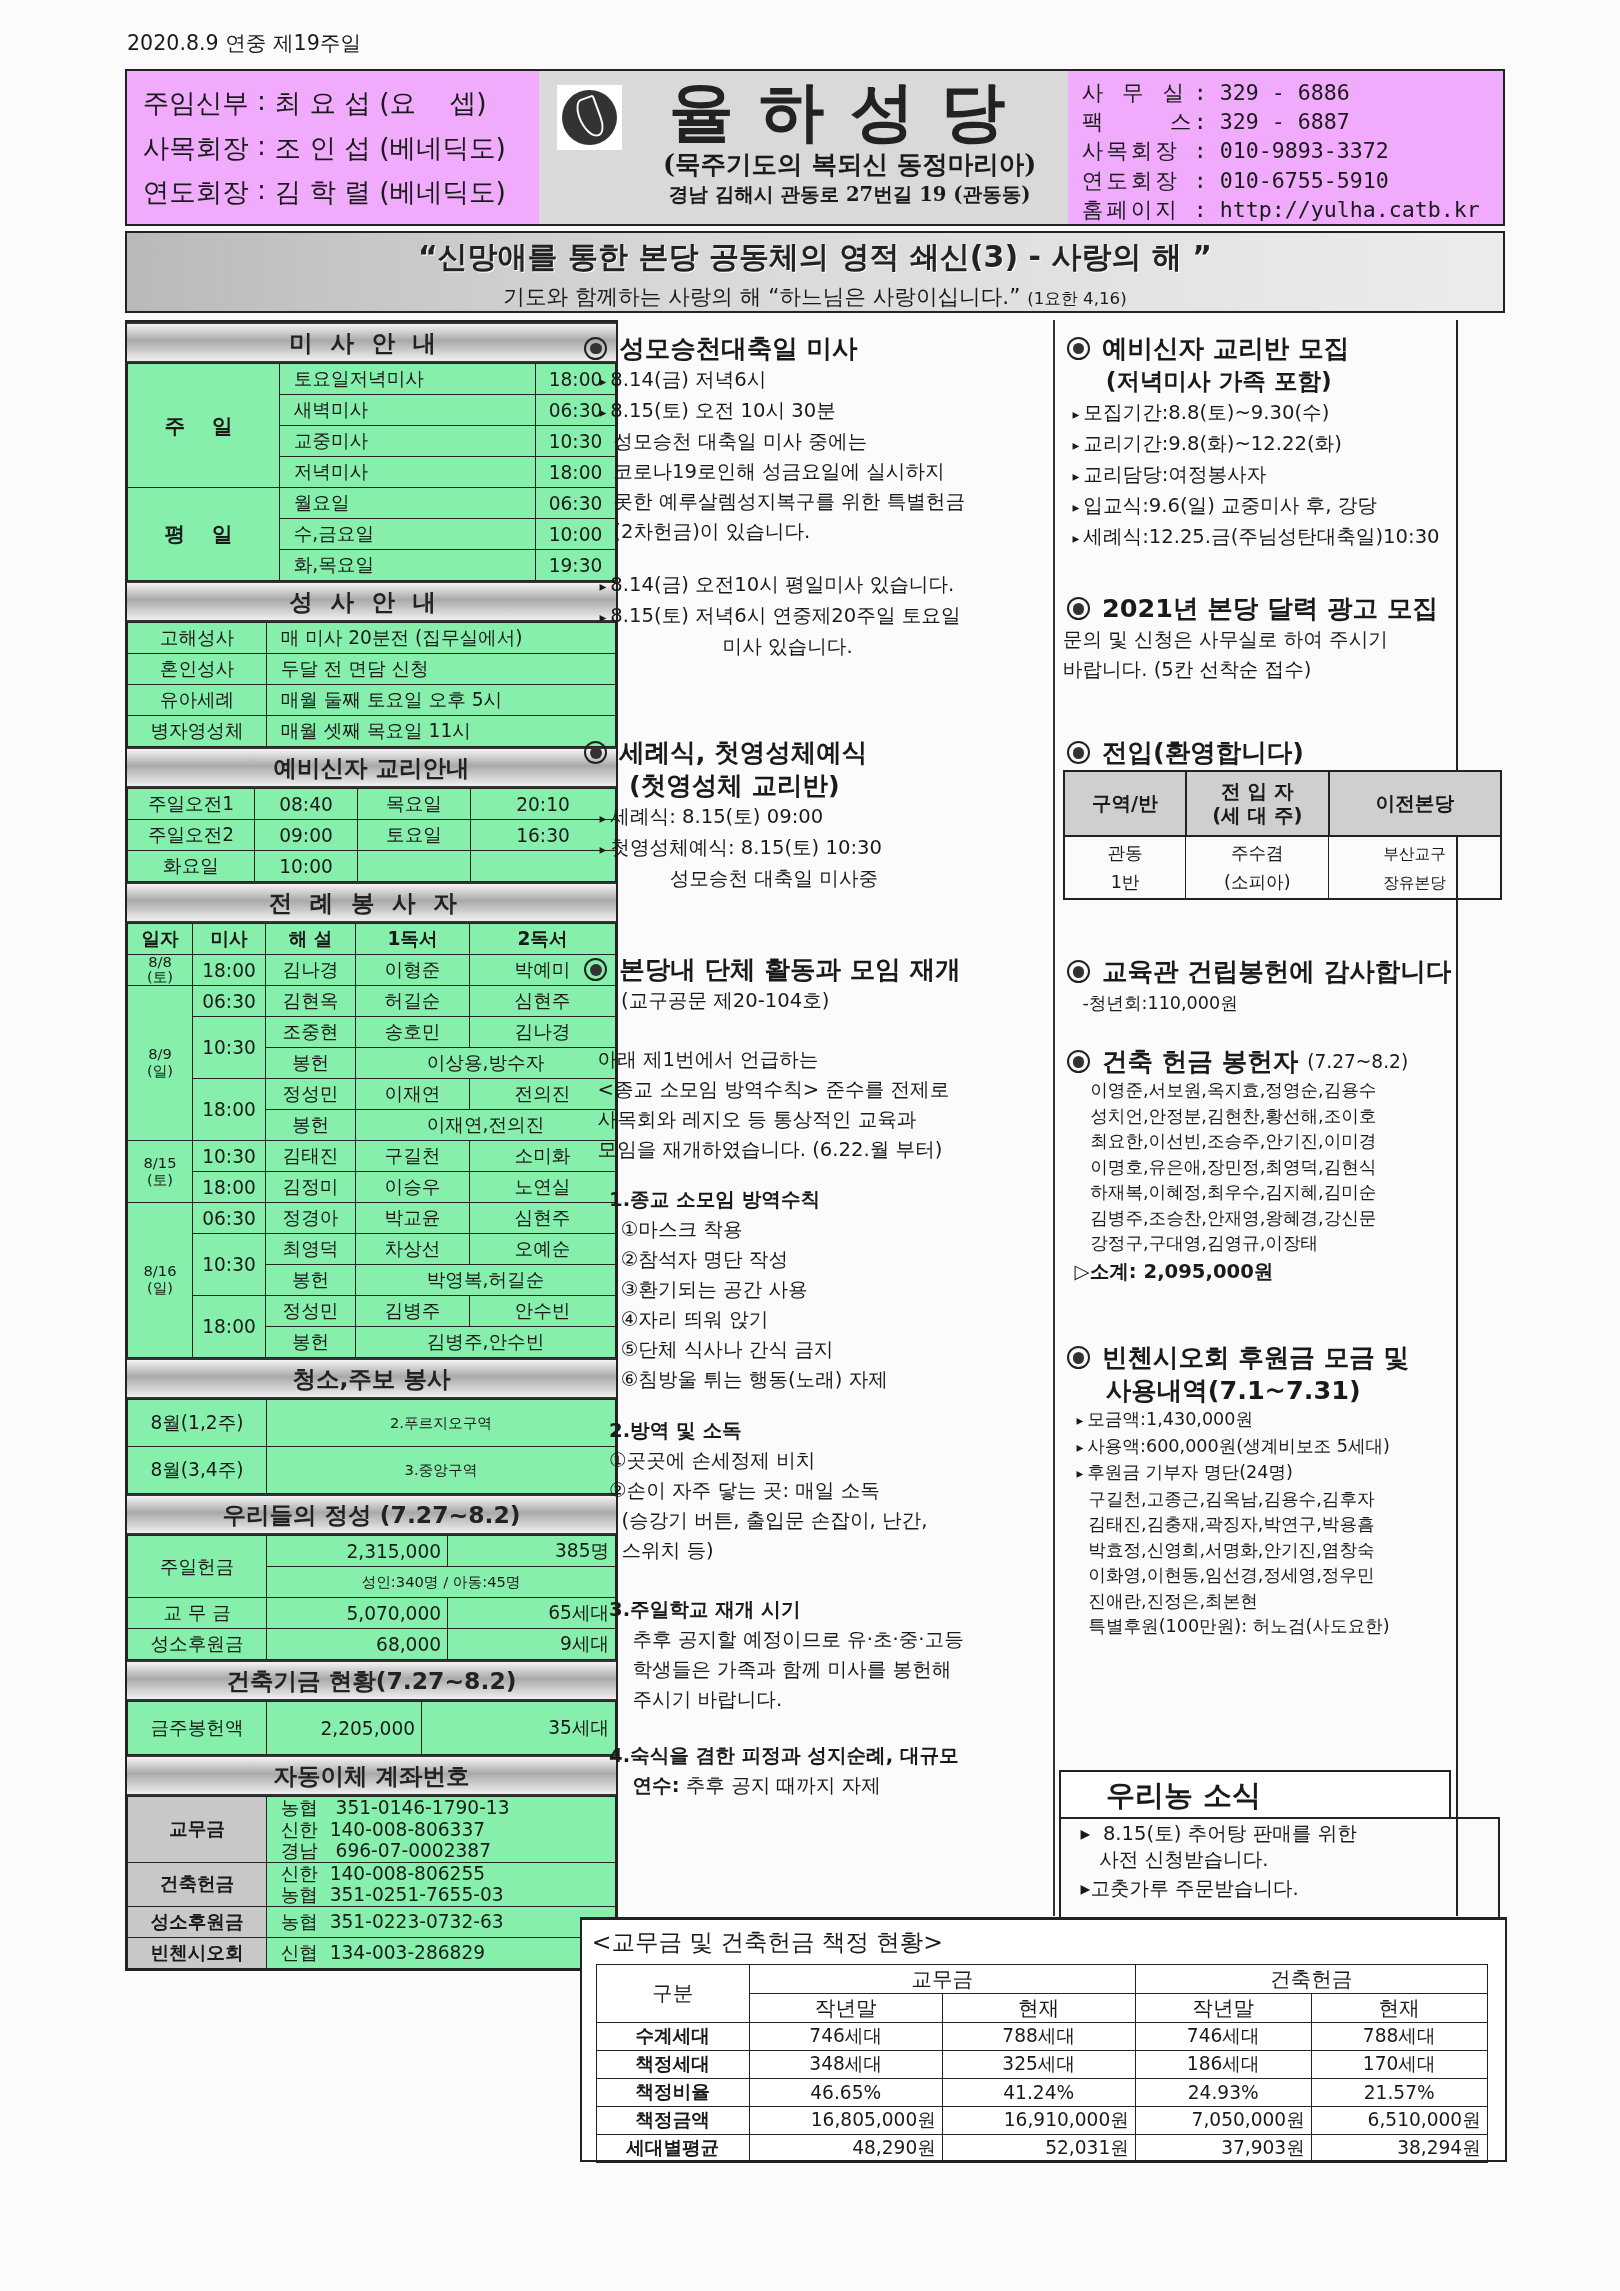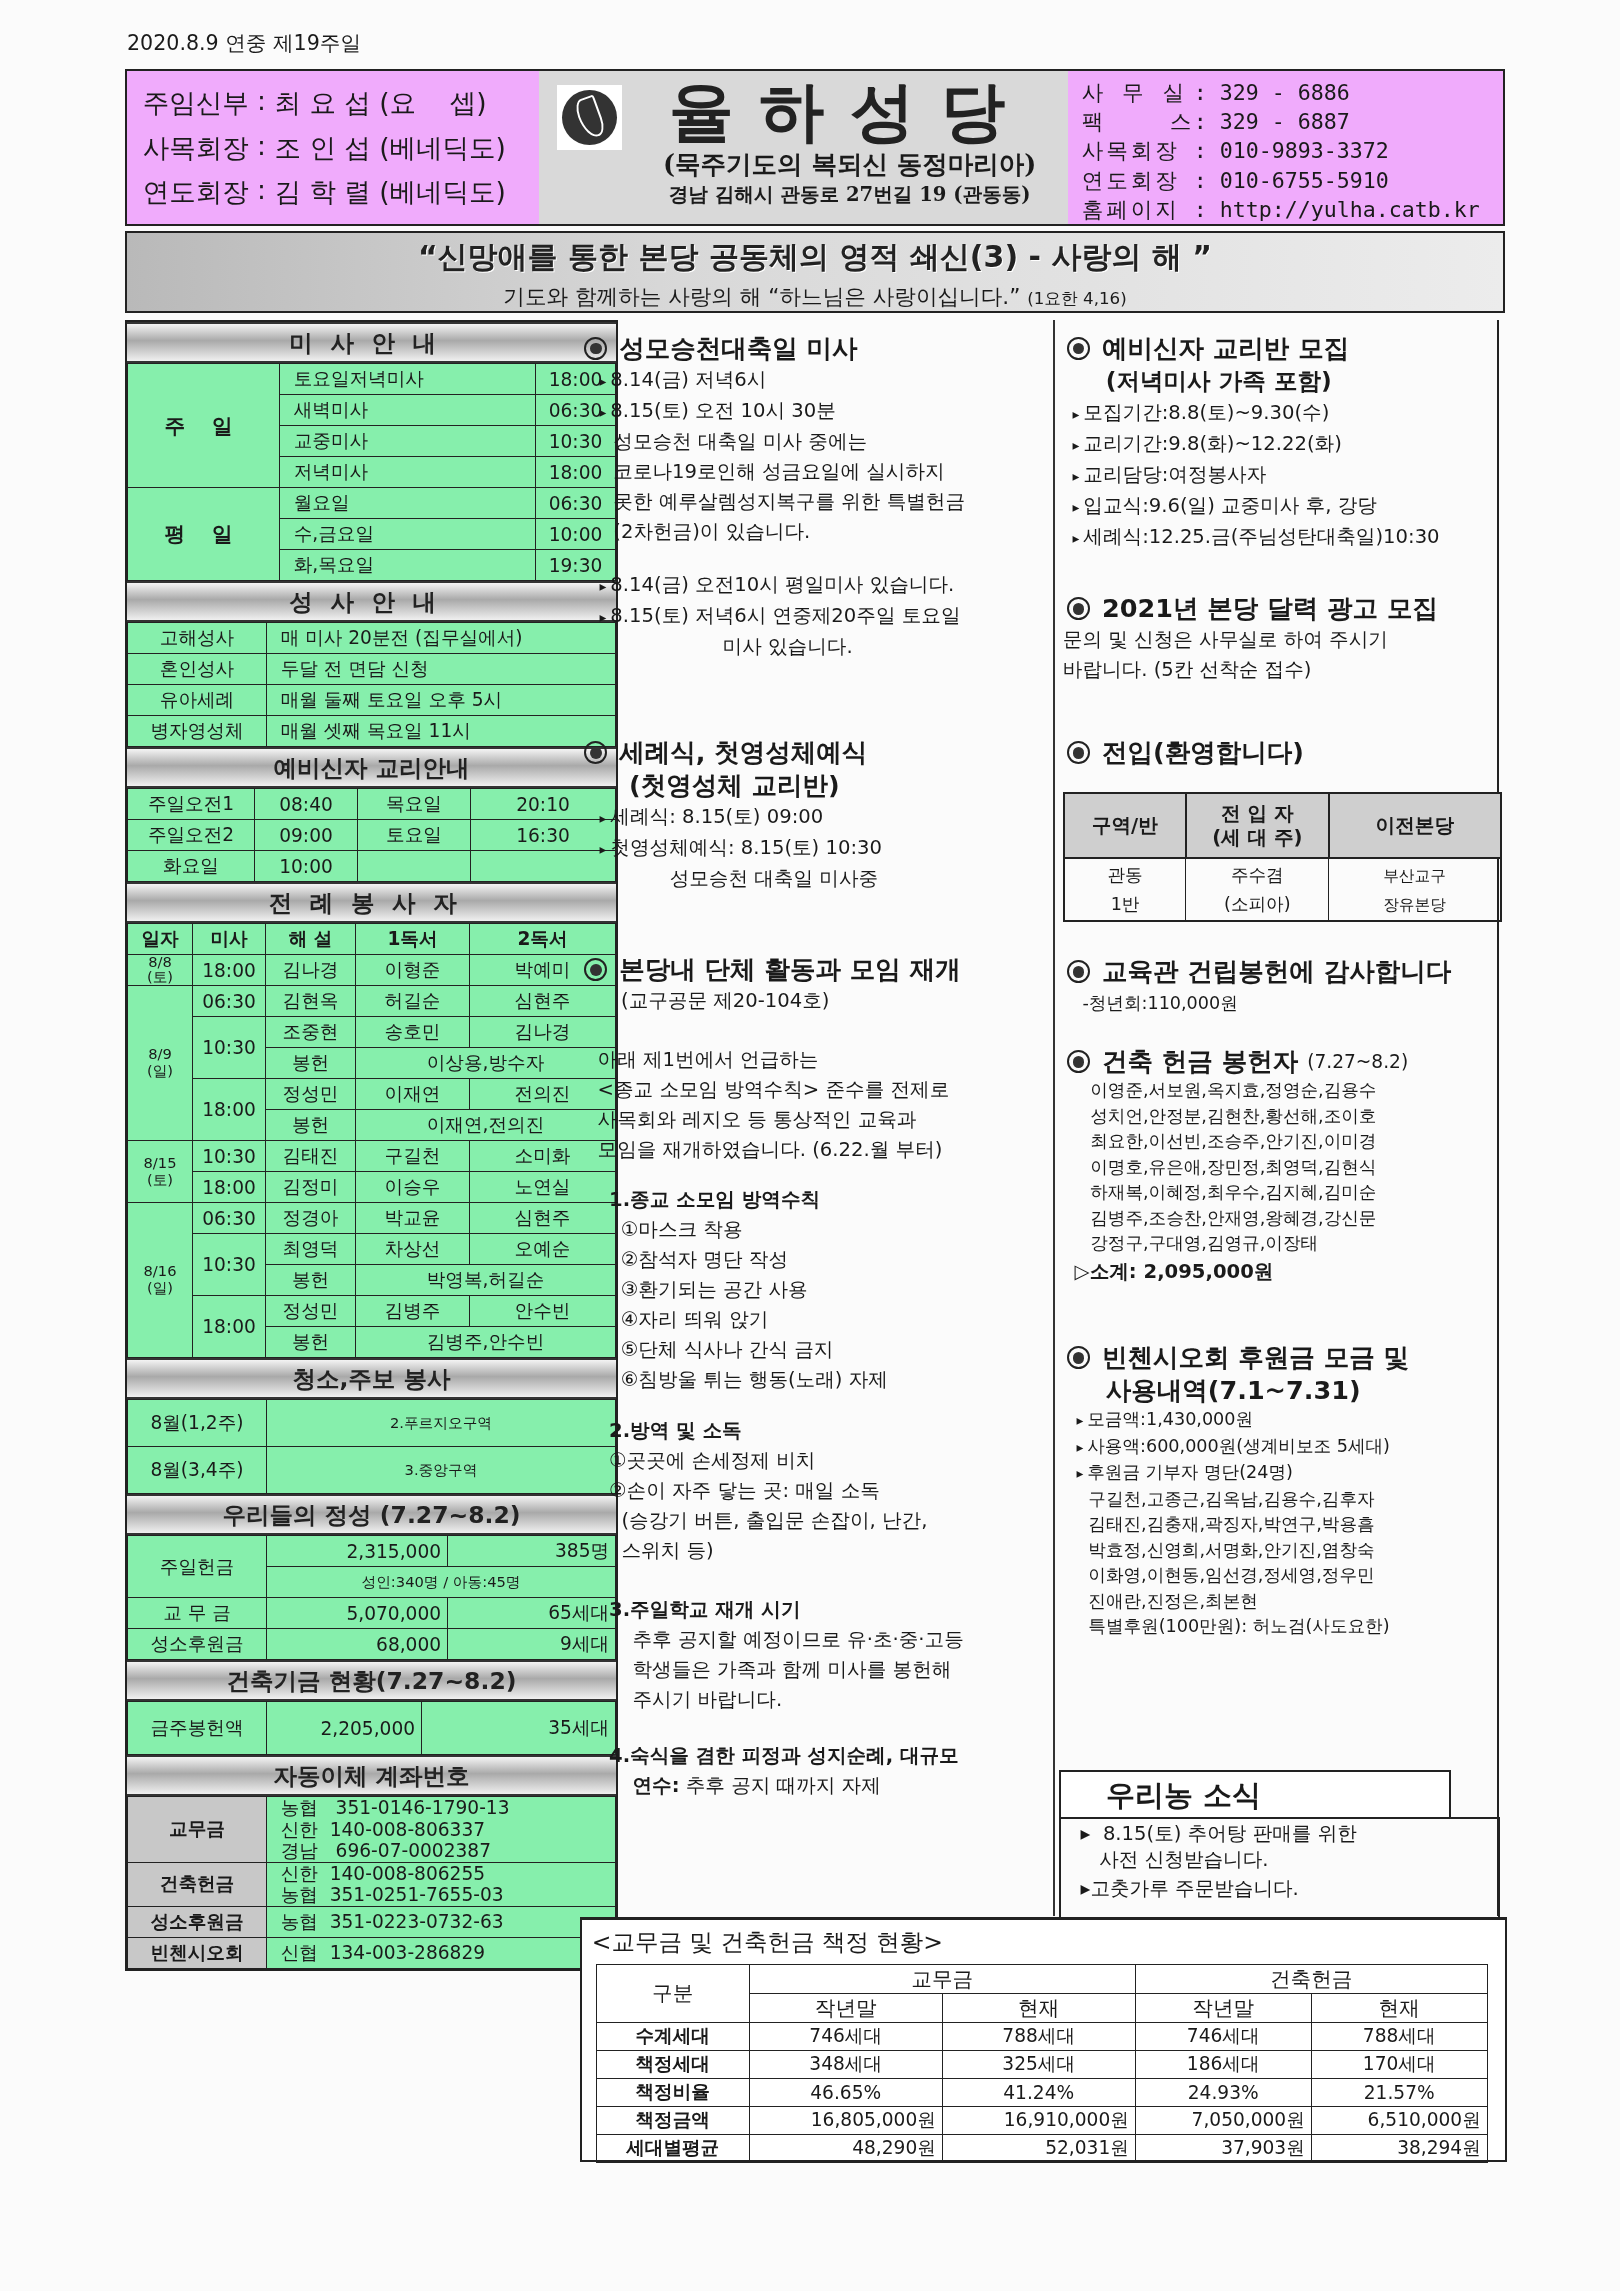--- a/index.html
+++ b/index.html
@@ -31,21 +31,21 @@
   .sechead.spaced { letter-spacing: 17.6px; }
   table { border-collapse: collapse; width: 100%; }
   td, th { border: 1.5px solid #222; font-weight: normal; text-align: center; font-size: 18.6px; height: 31px; padding: 0 2px; white-space: nowrap; }
   .lt-left { text-align: left; padding-left: 13.7px; }
   .lt-right { text-align: right; padding-right: 5.9px; }
   .shade { background: #c8c8c8; font-weight: bold; }
   .small { font-size: 14.7px; }
 
   
   .midcol { left: 580px; top: 320px; width: 469px; height: 1596px; }
-  .rightcol { left: 1053px; top: 320px; width: 446px; height: 1596px; border-left: 2px solid #333; border-right: 2.9px solid #222; }
+  .rightcol { left: 1053px; top: 320px; width: 405px; height: 1596px; border-left: 2px solid #333; border-right: 2.9px solid #222; }
   .h-circ { font-size: 25.5px; font-weight: bold; display: flex; align-items: flex-start; line-height: 33px; }
   .circ { width: 23.5px; height: 23.5px; border: 2px solid #222; border-radius: 50%; display: inline-flex; align-items: center; justify-content: center; margin: 4.9px 11.8px 0 3.9px; flex-shrink: 0; }
   .circ::after { content: ""; width: 11.8px; height: 11.8px; border-radius: 50%; background: #333; }
   .txt { font-size: 19.6px; line-height: 30px; white-space: pre; }
   .bullet::before { content: "▸"; font-size: 13.7px; margin-right: 3.9px; }
   .bold { font-weight: bold; }
 
   .movein-table td { font-size: 17.6px; height: 29px; }
   .movein-table th { background: #cfcfcf; font-weight: bold; font-size: 19.6px; height: 65px; border: 2px solid #222; }
 
@@ -479,21 +479,21 @@
       </div>
     <div class="txt">문의 및 신청은 사무실로 하여 주시기</div>
     <div class="txt">바랍니다. (5칸 선착순 접수)</div>
   </div>
 
   <div style="position:absolute;top:416px;left:7.8px;width:439px">
     <div class="h-circ">
         <span class="circ"></span>
         <span>전입(환영합니다)</span>
       </div>
-    <table class="movein-table" style="margin-top:23px;border:2.5px solid #222">
+    <table class="movein-table" style="margin-top:1px;border:2.5px solid #222">
       <colgroup>
           <col style="width:122px">
           <col style="width:143px">
           <col>
         </colgroup>
       <tbody>
           <tr>
             <th style="white-space:pre-line">구역/반</th>
             <th style="white-space:pre-line;line-height:23.5px">전 입 자
 (세 대 주)</th>

